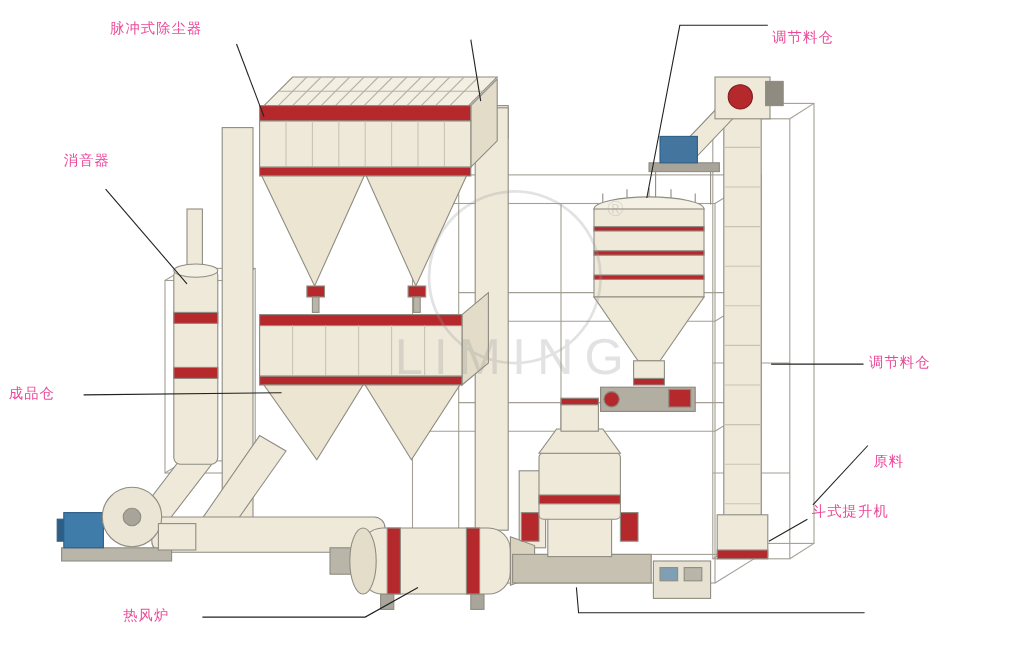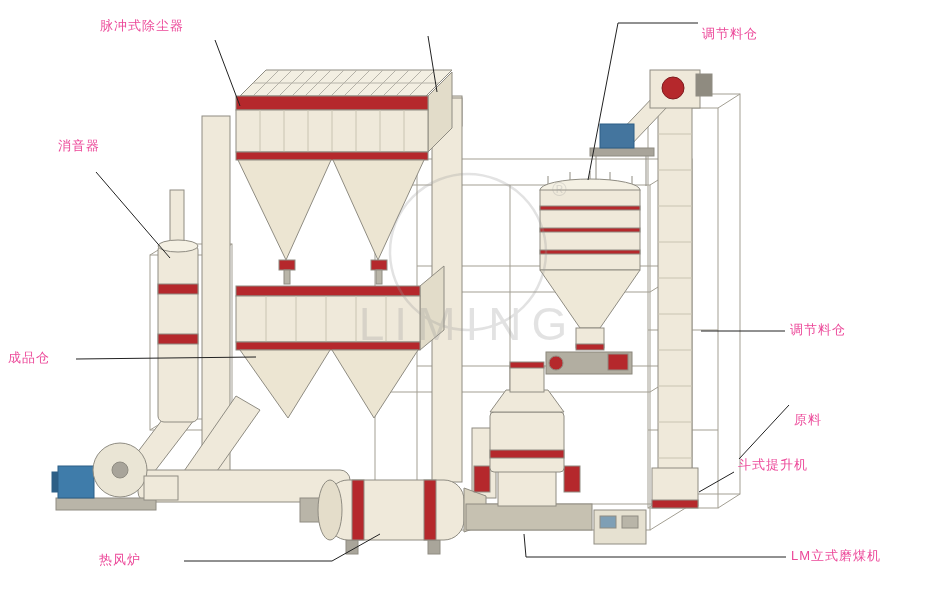--- a/index.html
+++ b/index.html
@@ -240,22 +240,21 @@
 
   <div class="label" style="left:100px;top:16px">脉冲式除尘器</div>
 
 
   <div class="label" style="left:702px;top:24px">调节料仓</div>
 
   <div class="label" style="left:58px;top:136px">消音器</div>
 
   <div class="label" style="left:8px;top:348px">成品仓</div>
 
-  <div class="label" style="left:99px;top:550px">热风炉</div>
+  <div class="label" style="left:112px;top:550px">热风炉</div>
 
   <div class="label" style="left:790px;top:320px">调节料仓</div>
 
   <div class="label" style="left:794px;top:410px">原料</div>
 
   <div class="label" style="left:738px;top:455px">斗式提升机</div>
 
-  <div class="label" style="left:791px;top:546px">LM立式磨煤机</div>
 </div>
 
 </body></html>

